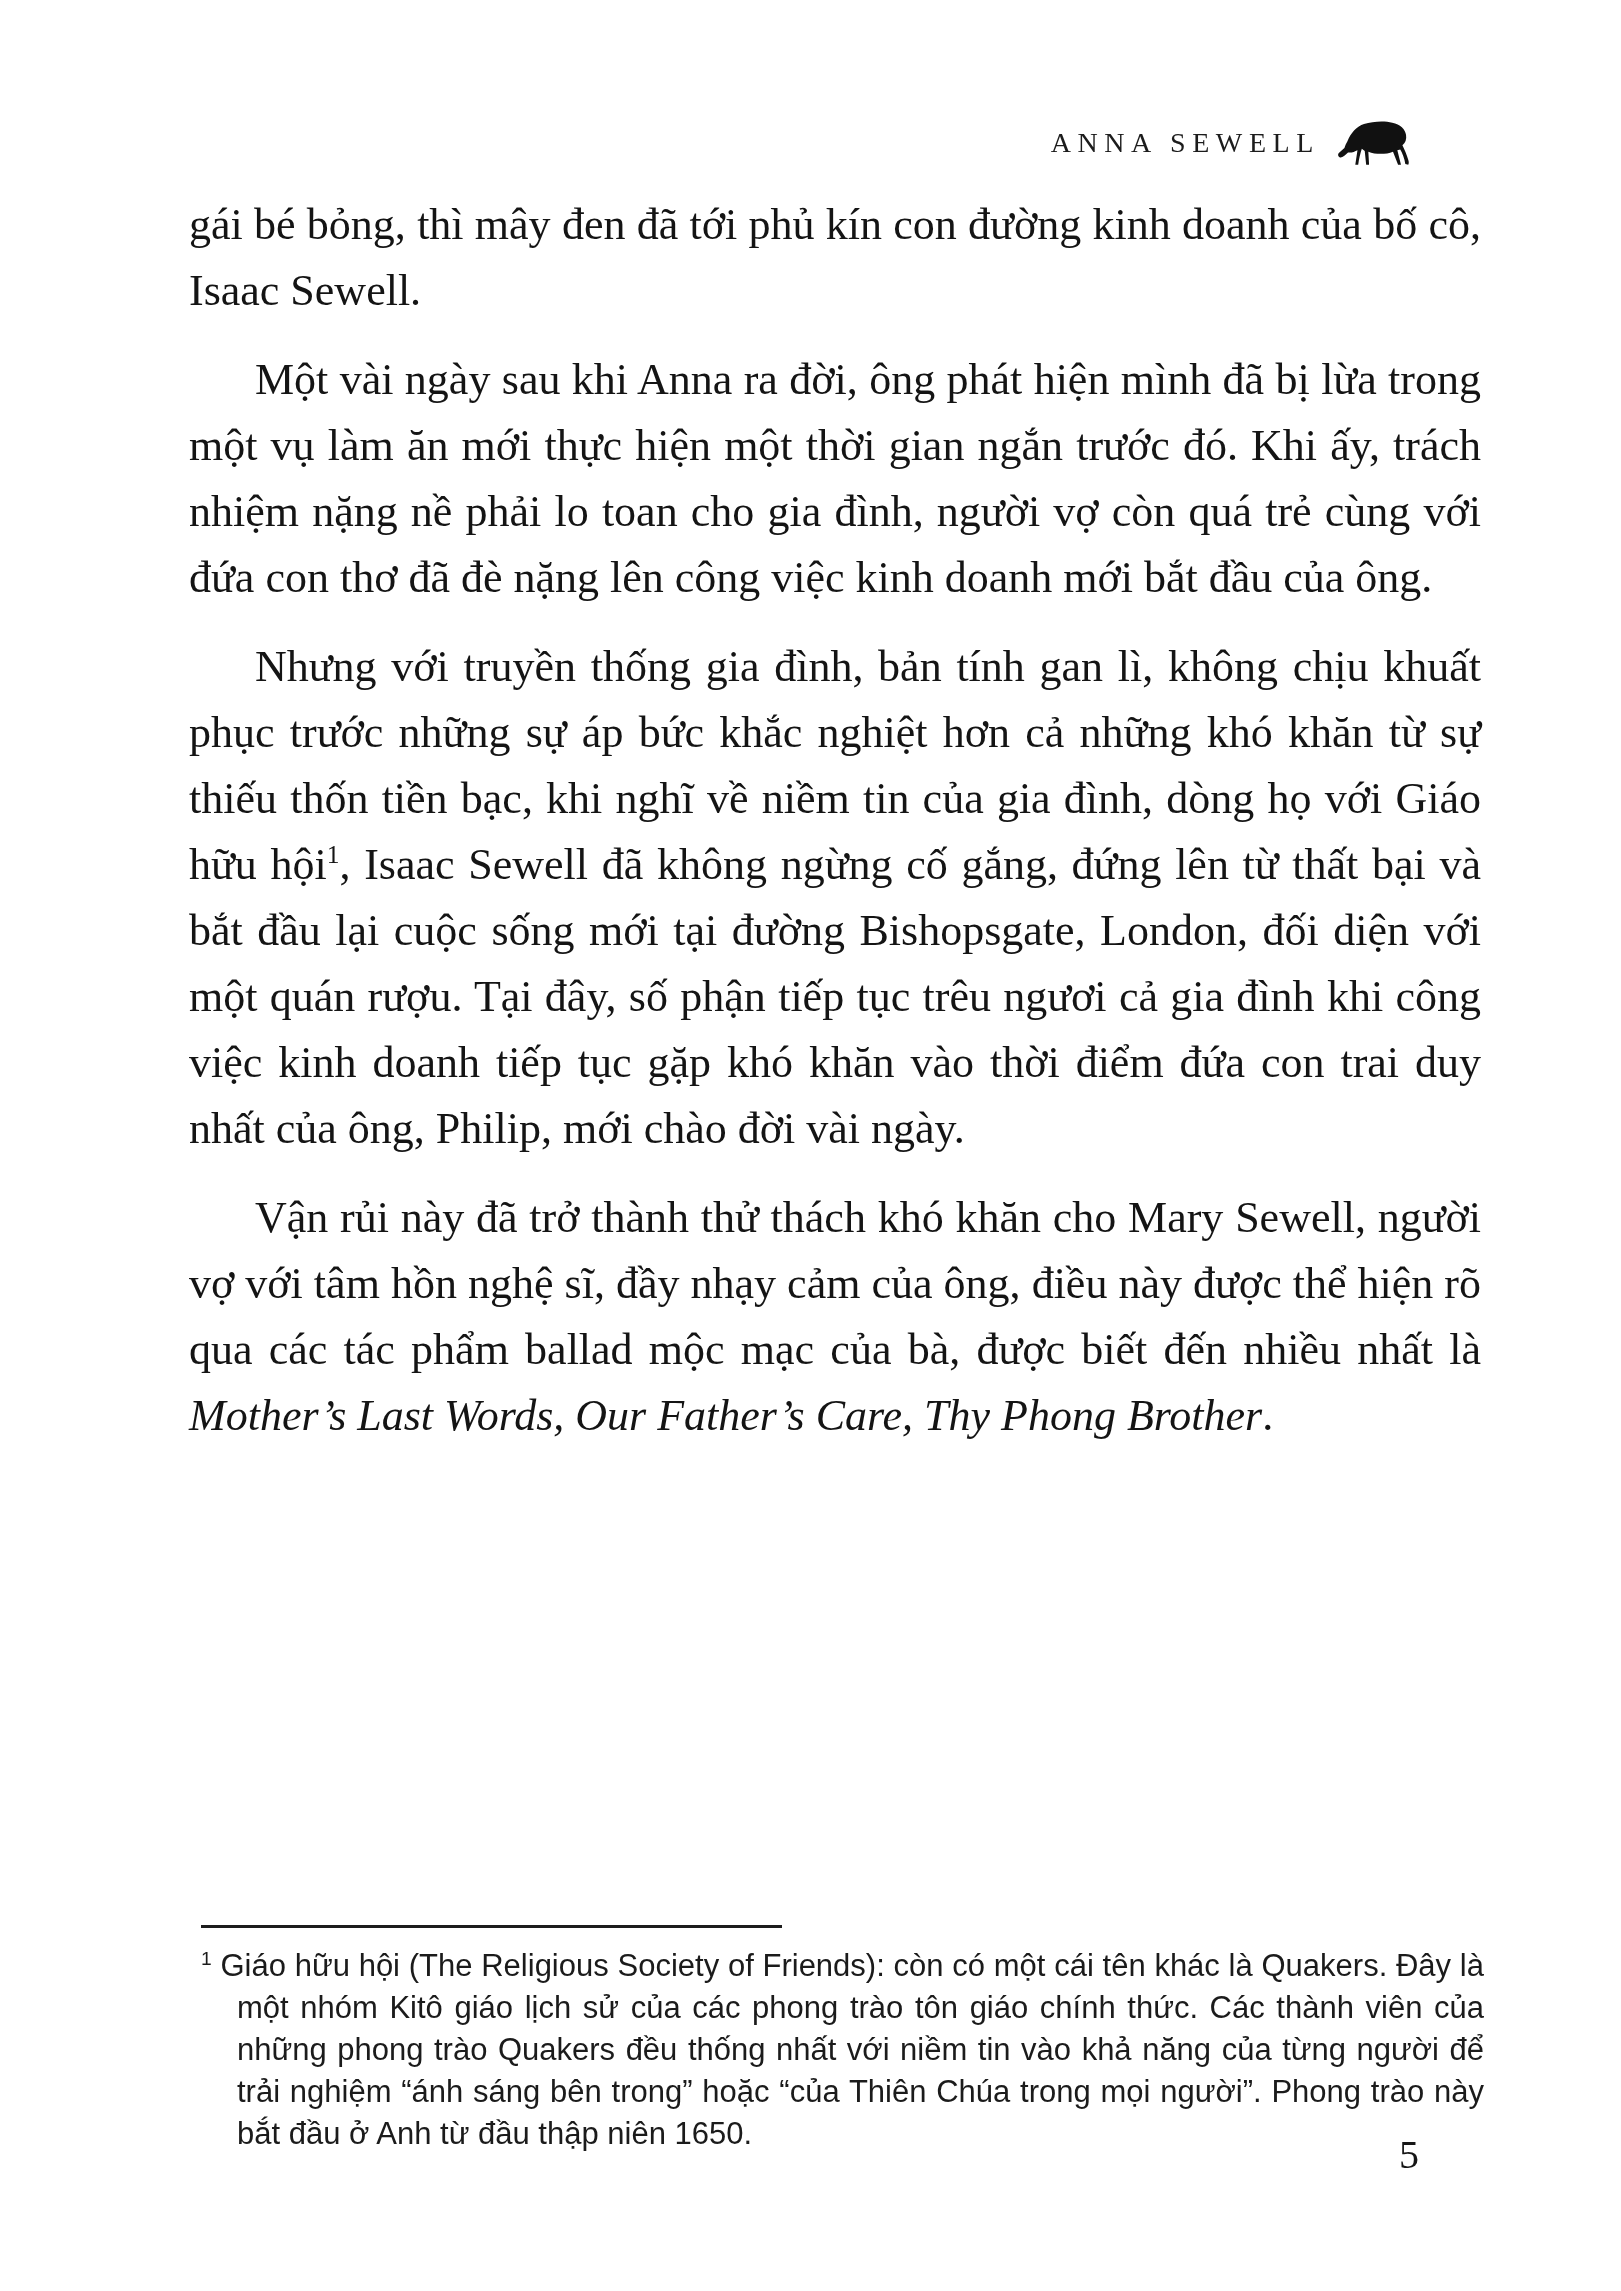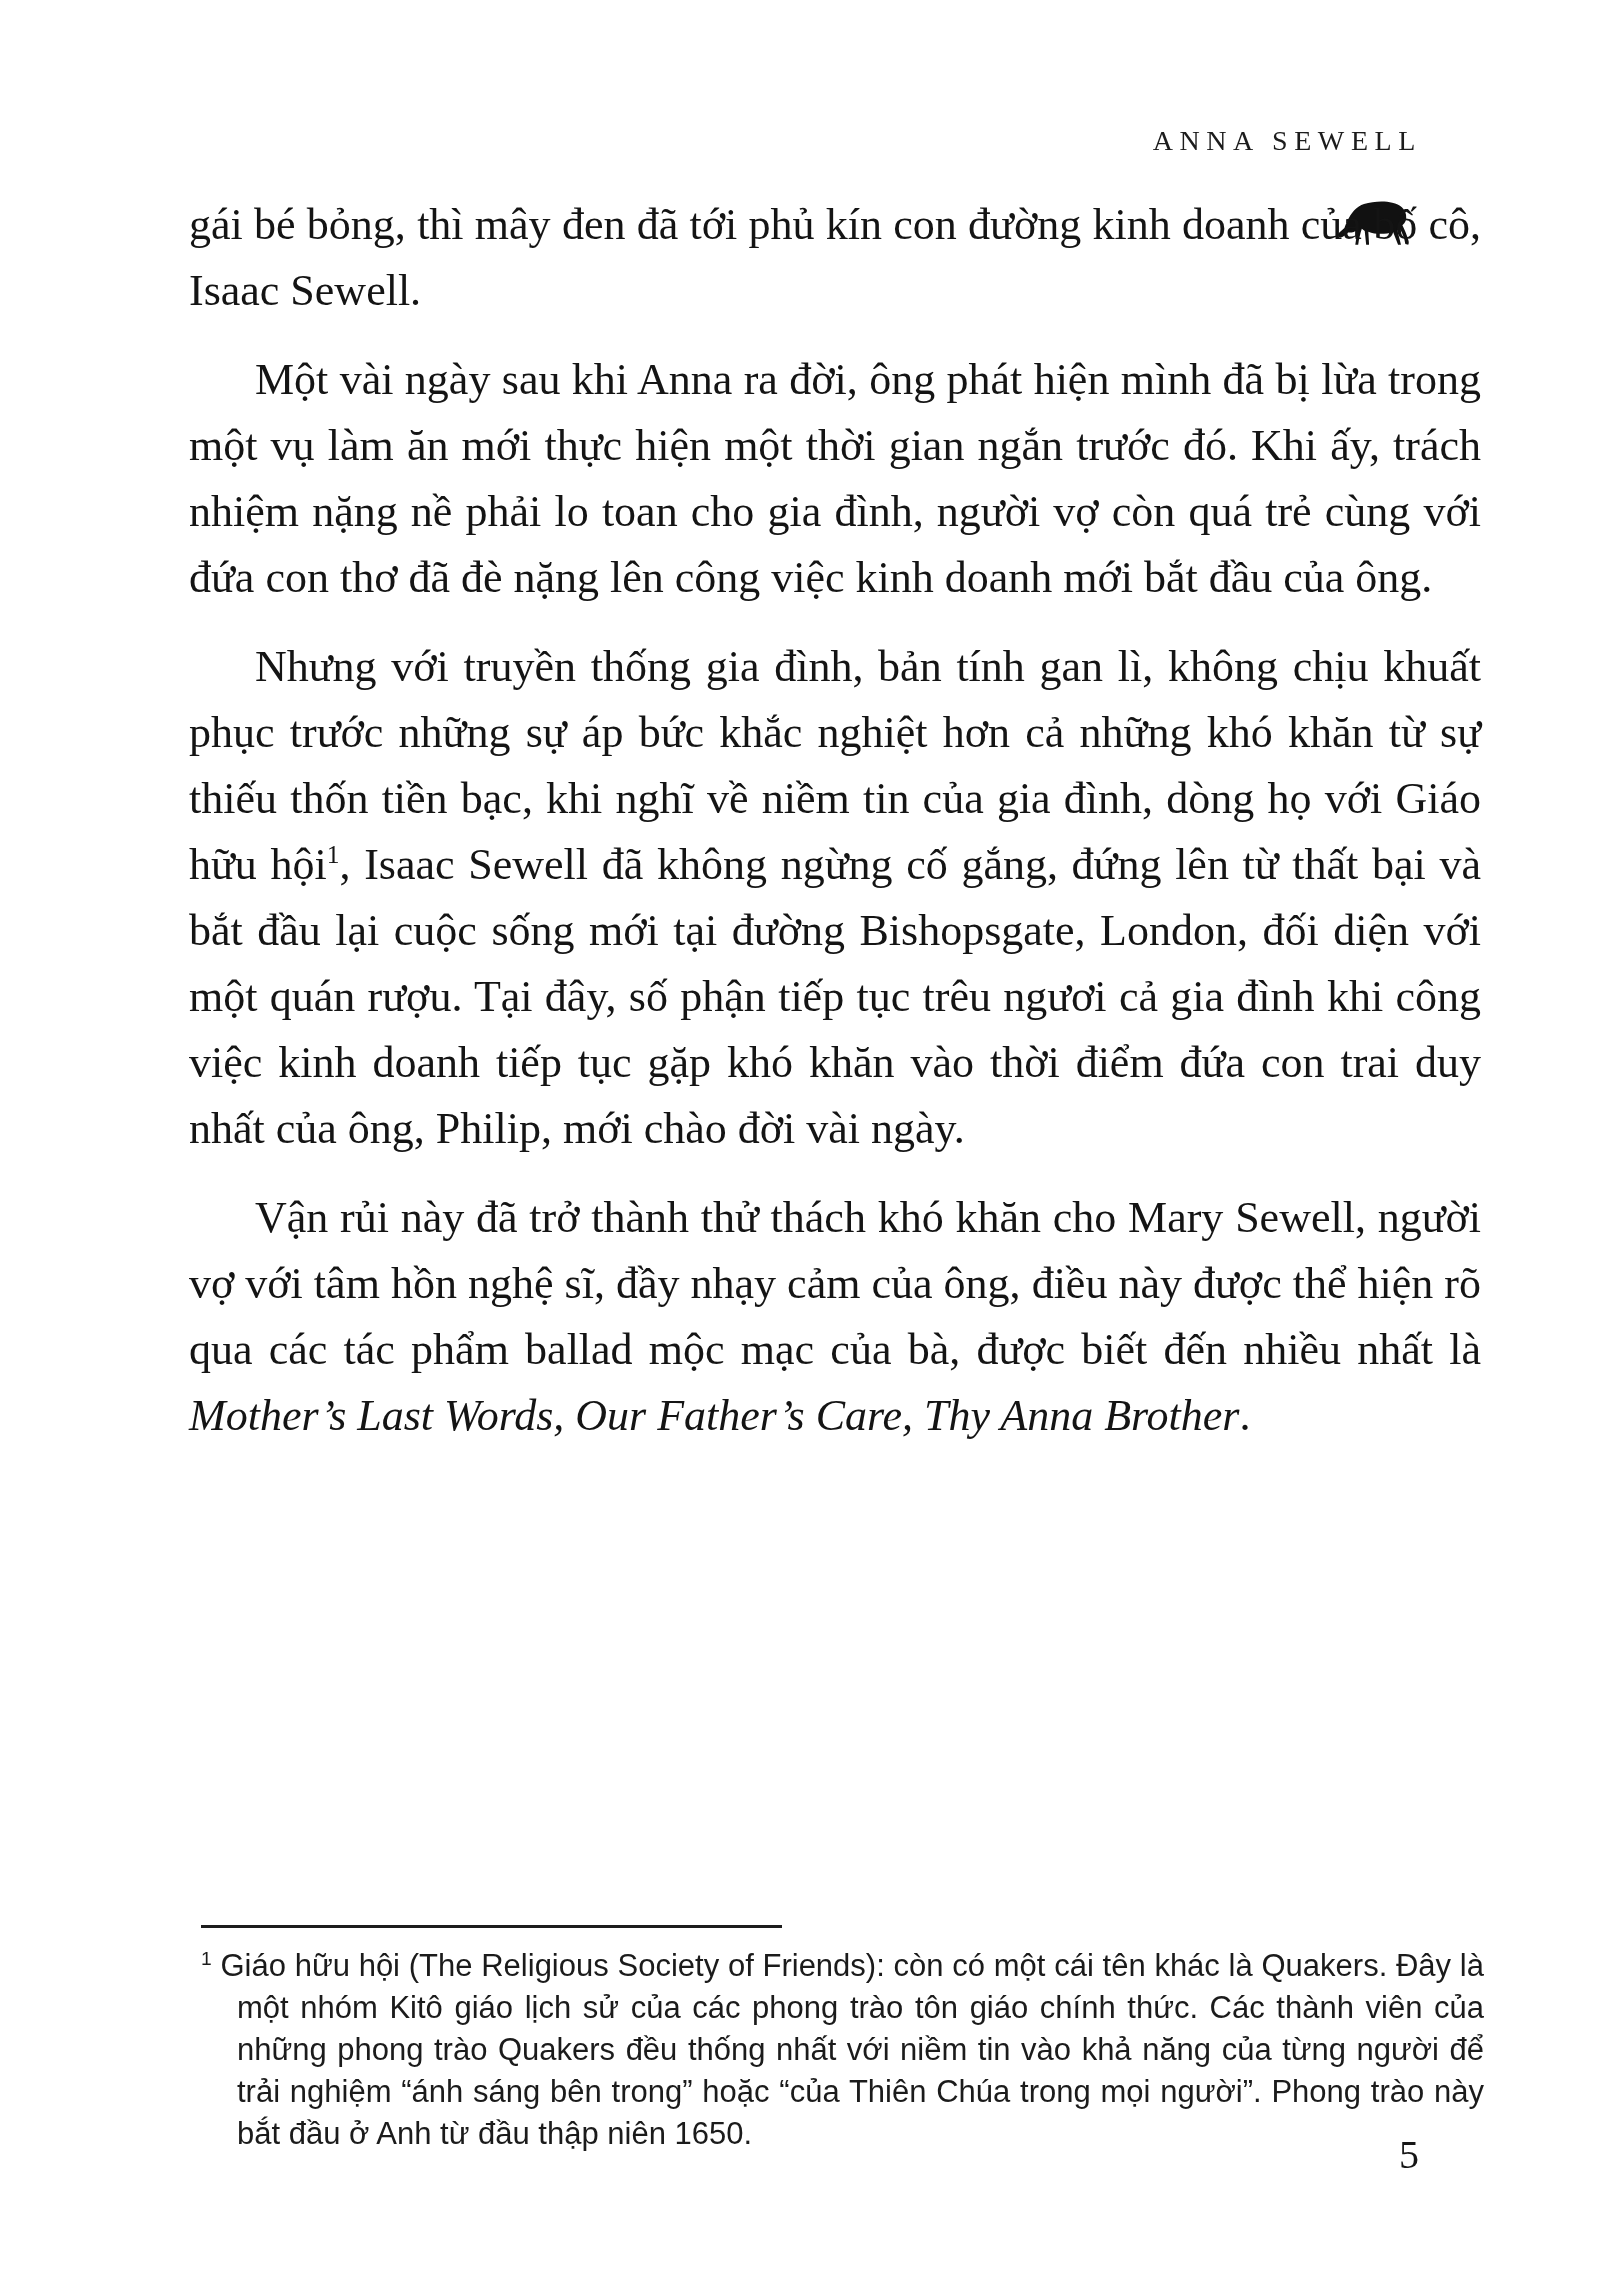--- a/index.html
+++ b/index.html
@@ -16,22 +16,21 @@
     background: #ffffff;
     overflow: hidden;
   }
 
   
   .page-header {
     position: absolute;
     top: 112px; right: 199px;
     display: flex;
     align-items: flex-end;
-    gap: 23px;
-    flex-direction: column;
+    gap: 15px;
   }
   .header-title {
     font-size: 28px;
     letter-spacing: 6.6px;
     color: #1c1c1c;
     line-height: 57px;
     text-transform: uppercase;
   }
   .horse-svg { width: 87px; height: 59px; display: block; }
 
@@ -117,21 +116,21 @@
         C35,56 33,64 32,72 L28,72 L31,52
         C27,54 22,56 18,55
         C15,58 12,61 8,62 Z"></path>
     </svg>
   </header>
 
   <main class="body-text">
     <p class="no-indent"><span>gái bé bỏng, thì mây đen đã tới phủ kín con đường kinh doanh của bố cô, Isaac Sewell.</span></p>
     <p class="indent"><span>Một vài ngày sau khi Anna ra đời, ông phát hiện mình đã bị lừa trong một vụ làm ăn mới thực hiện một thời gian ngắn trước đó. Khi ấy, trách nhiệm nặng nề phải lo toan cho gia đình, người vợ còn quá trẻ cùng với đứa con thơ đã đè nặng lên công việc kinh doanh mới bắt đầu của ông.</span></p>
     <p class="indent"><span>Nhưng với truyền thống gia đình, bản tính gan lì, không chịu khuất phục trước những sự áp bức khắc nghiệt hơn cả những khó khăn từ sự thiếu thốn tiền bạc, khi nghĩ về niềm tin của gia đình, dòng họ với Giáo hữu hội</span><sup>1</sup><span>, Isaac Sewell đã không ngừng cố gắng, đứng lên từ thất bại và bắt đầu lại cuộc sống mới tại đường Bishopsgate, London, đối diện với một quán rượu. Tại đây, số phận tiếp tục trêu ngươi cả gia đình khi công việc kinh doanh tiếp tục gặp khó khăn vào thời điểm đứa con trai duy nhất của ông, Philip, mới chào đời vài ngày.</span></p>
-    <p class="indent"><span>Vận rủi này đã trở thành thử thách khó khăn cho Mary Sewell, người vợ với tâm hồn nghệ sĩ, đầy nhạy cảm của ông, điều này được thể hiện rõ qua các tác phẩm ballad mộc mạc của bà, được biết đến nhiều nhất là </span><i>Mother’s Last Words, Our Father’s Care, Thy Anna Brother</i><span>.</span></p>
+    <p class="indent"><span>Vận rủi này đã trở thành thử thách khó khăn cho Mary Sewell, người vợ với tâm hồn nghệ sĩ, đầy nhạy cảm của ông, điều này được thể hiện rõ qua các tác phẩm ballad mộc mạc của bà, được biết đến nhiều nhất là </span><i>Mother’s Last Words, Our Father’s Care, Thy Phong Brother</i><span>.</span></p>
   </main>
 
   <footer class="footnote-area">
     <div class="footnote-rule"></div>
     <p class="footnote-text"><sup>1</sup><span> Giáo hữu hội (The Religious Society of Friends): còn có một cái tên khác là Quakers. Đây là một nhóm Kitô giáo lịch sử của các phong trào tôn giáo chính thức. Các thành viên của những phong trào Quakers đều thống nhất với niềm tin vào khả năng của từng người để trải nghiệm “ánh sáng bên trong” hoặc “của Thiên Chúa trong mọi người”. Phong trào này bắt đầu ở Anh từ đầu thập niên 1650.</span></p>
   </footer>
 
   <div class="page-number">5</div>
 
 </div>

